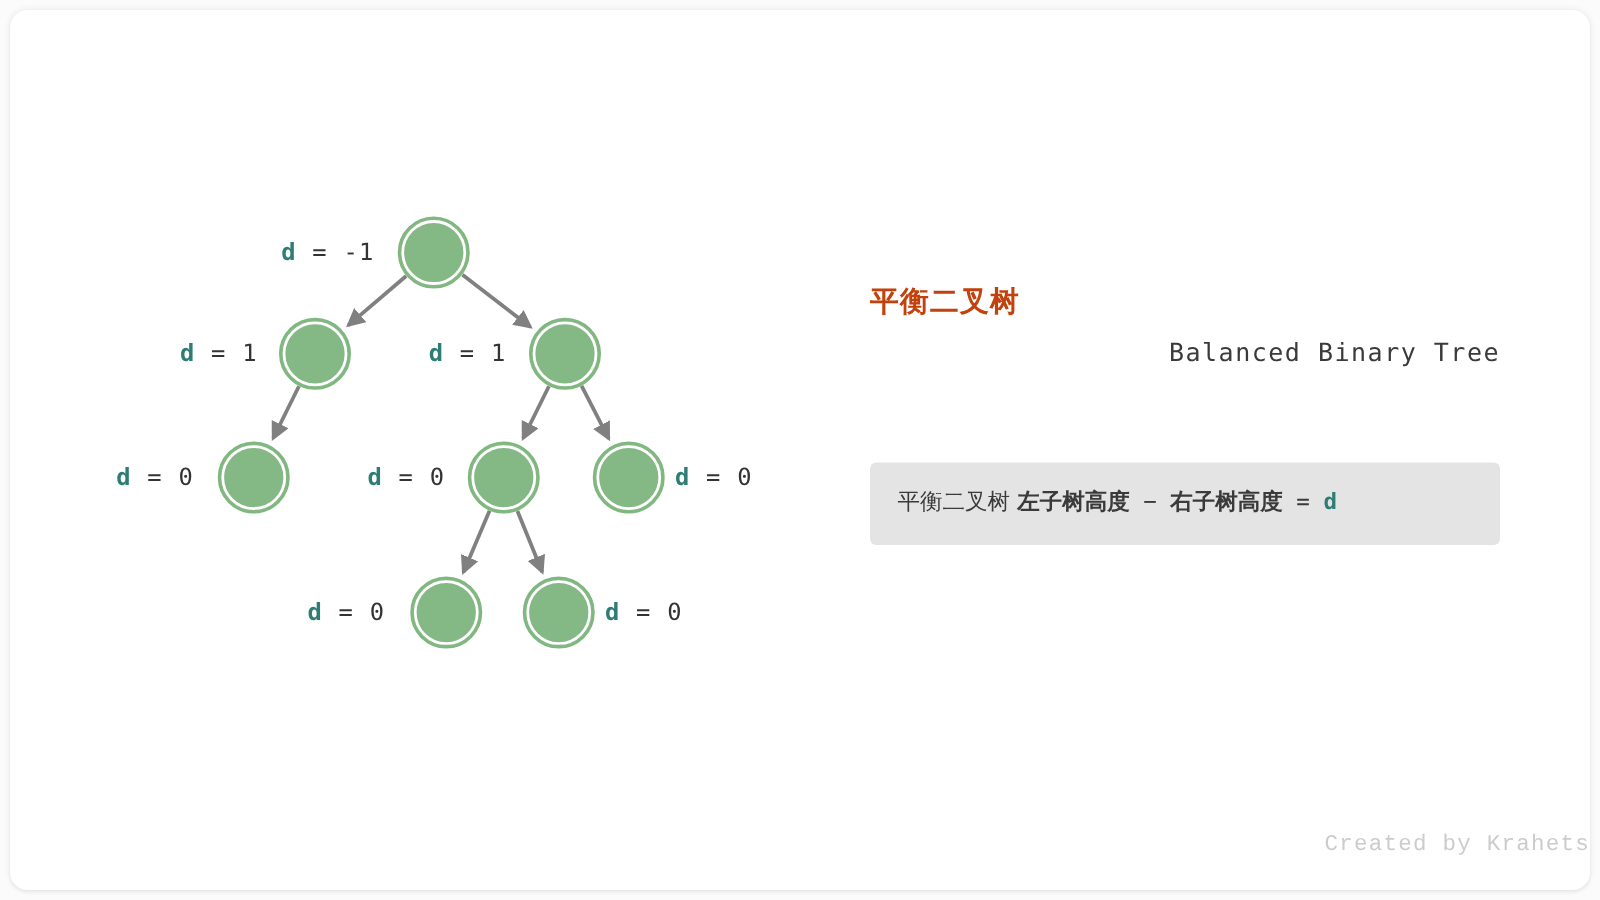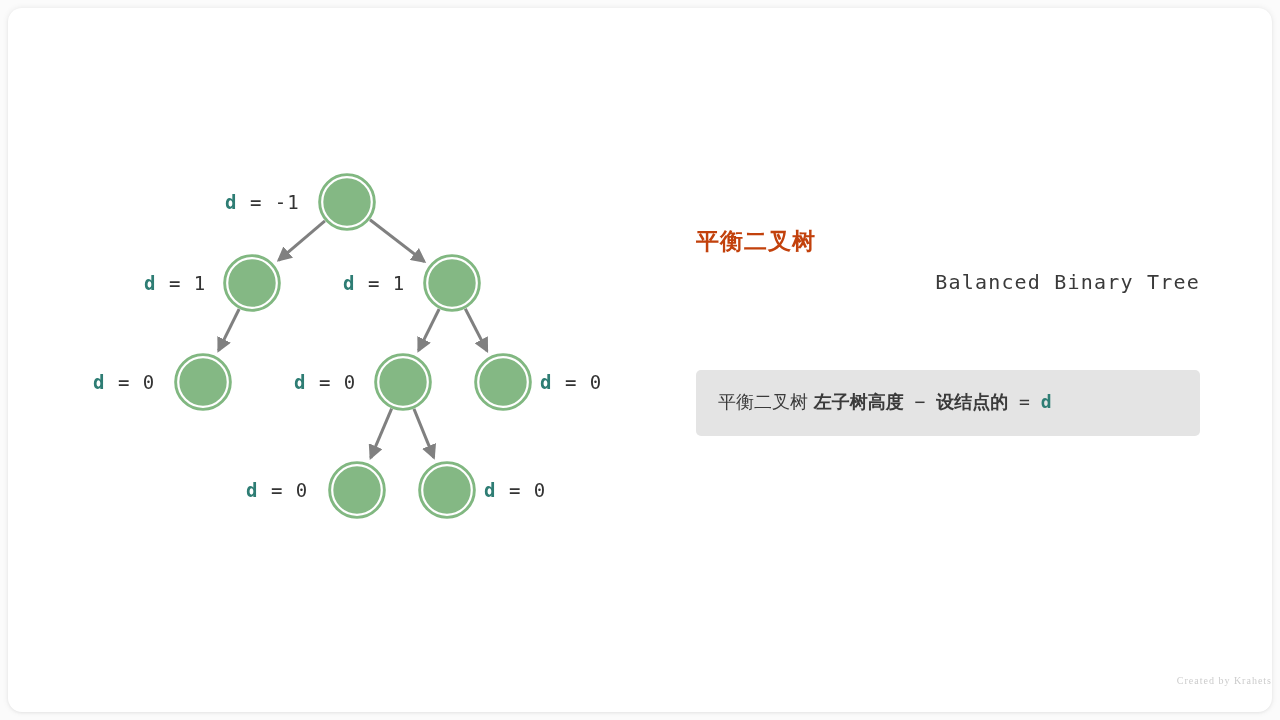--- a/index.html
+++ b/index.html
@@ -84,22 +84,22 @@
     white-space: nowrap;
     line-height: 36px;
   }
   .info-line .bold { font-weight: bold; margin-top: 13px; }
   .info-line .var  { color: #2e7d74; font-weight: bold; }
   .info-line .mono { font-family: "DejaVu Sans Mono", monospace; }
   #credit {
     position: absolute;
     right: 42px;
     bottom: 34px;
-    font-family: Liberation Serif, serif;
-    font-size: 10px;
+    font-family: Liberation Mono, monospace;
+    font-size: 18px;
     color: #cccccc;
     letter-spacing: 1px;
   }
 </style>
 </head>
 <body>
 
 <div id="page">
   <div id="card"></div>
 
@@ -149,18 +149,18 @@
       <div class="node-label" style="left: 484px; top: 479px;"><span class="var">d</span><span> = 0</span></div>
     </div>
 
   <div id="right-panel">
     <div id="title">平衡二叉树</div>
     <div id="subtitle">Balanced Binary Tree</div>
   </div>
 
   <div id="info-box">
     <div class="info-line">
-      <span>平衡二叉树 </span><span class="bold">左子树高度</span><span class="mono"> − </span><span class="bold">设结点的</span><span class="mono"> = </span><span class="var mono">d</span>
+      <span>平衡二叉树 </span><span class="bold">左子树高度</span><span class="mono"> − </span><span class="bold">右子树高度</span><span class="mono"> = </span><span class="var mono">d</span>
     </div>
   </div>
 
   <div id="credit">Created by Krahets</div>
 </div>
 
 </body></html>

